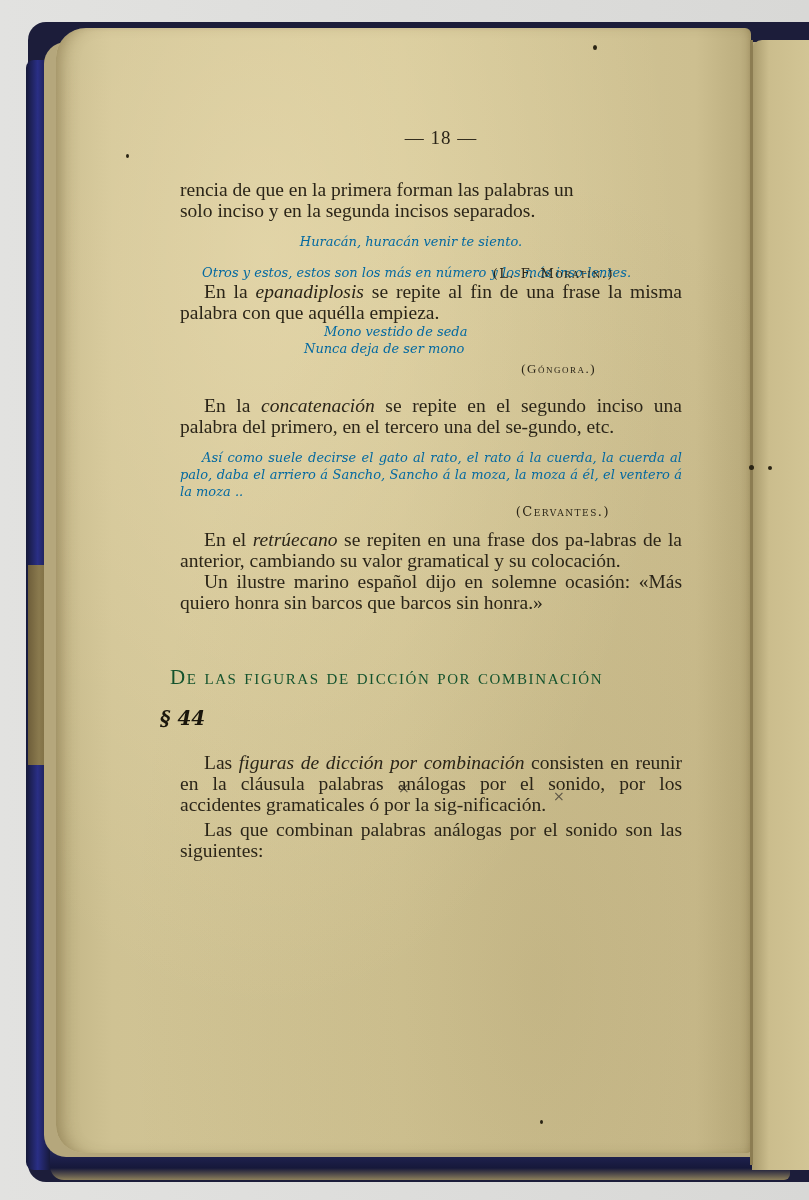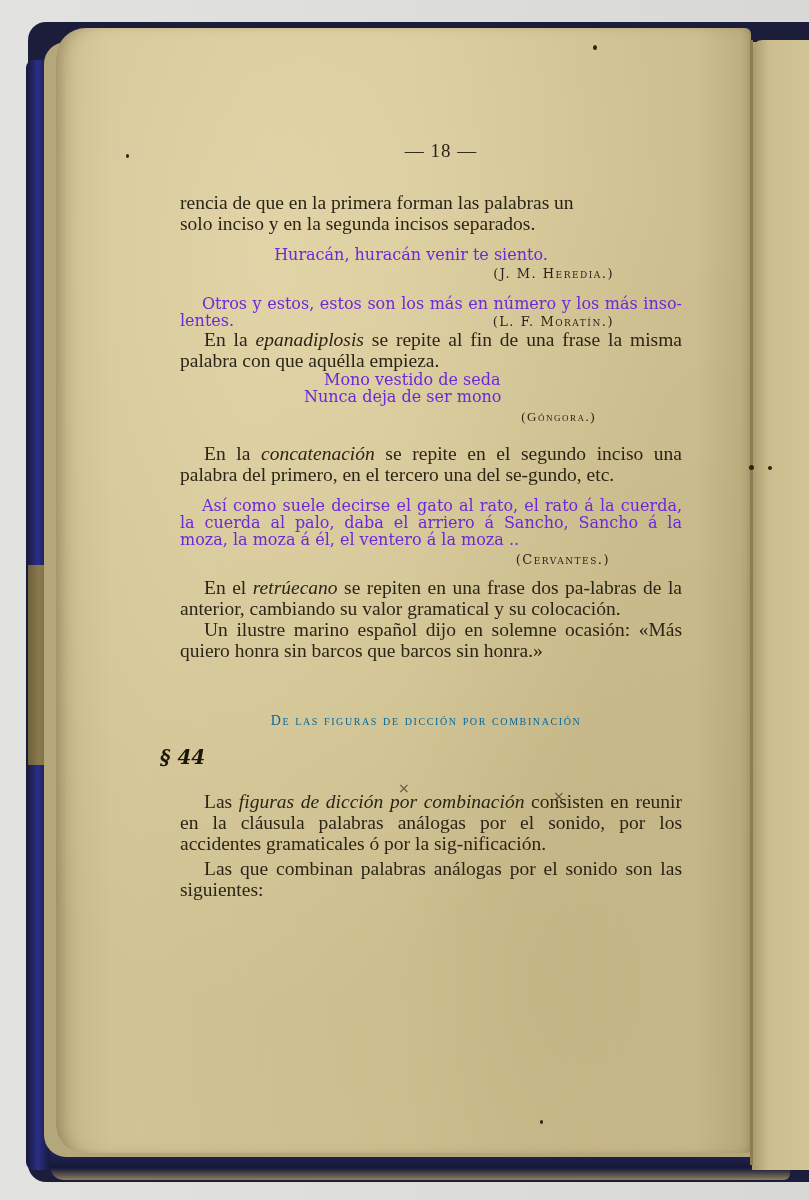--- a/index.html
+++ b/index.html
@@ -55,46 +55,47 @@
     background: linear-gradient(90deg, #a89a6c 0%, #cbbd8d 30%, #d2c595 100%);
     border-top-left-radius: 10px;
   }
   .gutter {
     position: absolute; left: 750px; top: 40px; width: 3px; height: 1125px;
     background: #8c7d52;
   }
   .spot { position: absolute; border-radius: 50%; background: #2a2414; }
 
   .content {
-    position: absolute; left: 180px; top: 140px; width: 502px;
+    position: absolute; left: 180px; top: 127px; width: 502px;
     color: #2b2518;
   }
   .folio {
     text-align: center; font-size: 19px; letter-spacing: 1px;
     margin-left: 0; margin-bottom: 30px; padding-left: 20px;
   }
   p.body {
     margin: 0; font-size: 19.5px; line-height: 21px;
     text-align: justify; text-align-last: left;
     font-family: "Liberation Serif", serif;
   }
   p.body.indent { text-indent: 24px; }
   .quote {
-    font-family: "DejaVu Serif", serif; font-size: 16px; line-height: 17px;
-    color: #6d28d9;
+    font-family: "DejaVu Serif", serif; font-size: 13px; line-height: 17px;
+    color: #0369a1;
+    font-style: italic;
   }
   .quote-center { text-align: center; }
   .attrib {
     font-family: "DejaVu Serif", serif; font-size: 13px; letter-spacing: 1.5px;
     text-align: right; padding-right: 68px; margin-top: 3px;
   }
   .heading {
     font-family: "Liberation Serif", serif;
-    font-variant: small-caps; letter-spacing: 1.6px; font-size: 14px;
-    text-align: center; margin-left: -10px; color: #0369a1;
+    font-variant: small-caps; letter-spacing: 1.6px; font-size: 21px;
+    margin-left: -10px; color: #14532d;
   }
   .hand {
     font-family: "DejaVu Serif", serif; font-style: italic; font-weight: bold;
     font-size: 20px; color: #1a160c; margin-left: -20px;
   }
   em { font-style: italic; }
   .pencil { position: absolute; color: #5b5445; font-family: "DejaVu Sans", sans-serif; font-size: 14px; }
 </style>
 </head>
 <body>
@@ -120,21 +121,20 @@
 
 <div class="content">
   <div class="folio">— 18 —</div>
 
   <p class="body">
     <span>rencia de que en la primera forman las palabras un</span><br>
     <span>solo inciso y en la segunda incisos separados.</span>
   </p>
 
   <div class="quote quote-center" style="margin-top:12px;padding-right:40px;">Huracán, huracán venir te siento.</div>
-  <div class="attrib" style="font-variant:small-caps;">(J. M. Heredia.)</div>
 
   <div class="quote" style="margin-top:14px;text-indent:22px;text-align:justify;">Otros y estos, estos son los más en número y los más inso-lentes.</div>
   <div class="attrib" style="margin-top:-15px;font-variant:small-caps;">(L. F. Moratín.)</div>
 
   <p class="body indent" style="margin-top:0;">
     <span>En la </span><em>epanadiplosis</em><span> se repite al fin de una frase la misma palabra con que aquélla empieza.</span>
   </p>
 
   <div class="quote" style="padding-left:142px;">
     <div style="padding-left:2px;">Mono vestido de seda</div>

